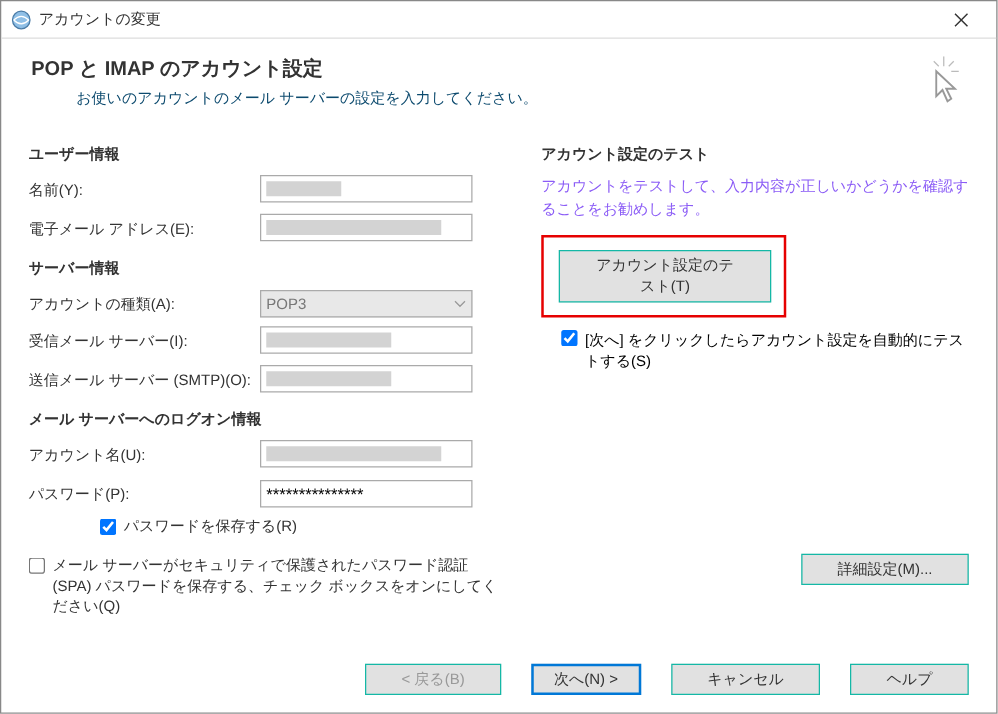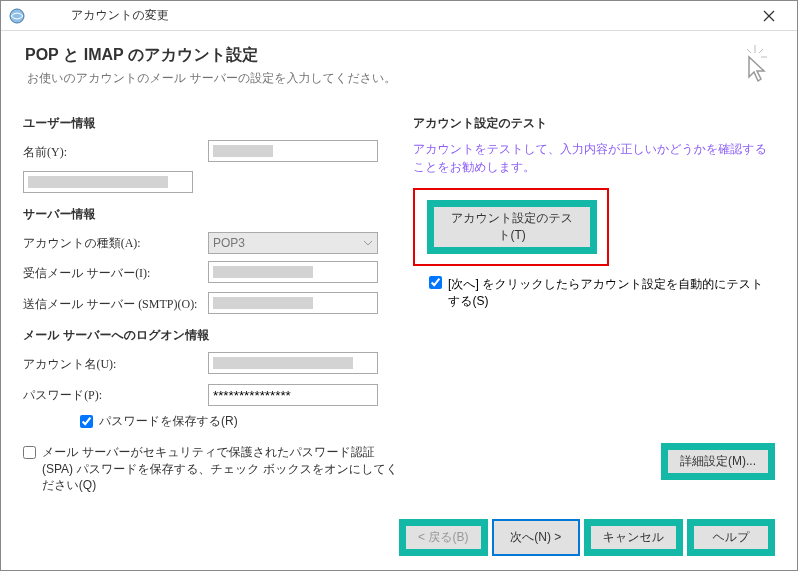--- a/index.html
+++ b/index.html
@@ -1,50 +1,50 @@
 <!DOCTYPE html>
 <html><head>
 <meta charset="utf-8">
 <style>
 * { box-sizing: border-box; margin: 0; padding: 0; }
 body { font-family: "Yu Gothic UI", "Meiryo", sans-serif; font-size: 12px; background: #888; }
 .window { width: 798px; height: 571px; background: #fff; border: 1px solid #888; position: relative; }
-.titlebar { height: 30px; display: flex; align-items: center; padding: 0 8px; border-bottom: 1px solid #ddd; gap: 40px; }
+.titlebar { height: 30px; display: flex; align-items: center; padding: 0 8px; border-bottom: 1px solid #ddd; }
 .titlebar .icon { width: 16px; height: 16px; margin-right: 6px; }
 .titlebar .title { flex: 1; font-size: 12px; color: #333; }
 .titlebar .close { width: 40px; height: 28px; display: flex; align-items: center; justify-content: center; cursor: pointer; }
 .header { padding: 14px 20px 8px 24px; position: relative; }
 .header .h1 { font-size: 16px; font-weight: bold; color: #333; }
-.header .sub { font-size: 12px; color: #737373; margin-top: 4px; margin-left: 2px; }
+.header .sub { font-size: 12px; color: #0c4a6e; margin-top: 4px; margin-left: 36px; }
 .header .cursor-icon { position: absolute; right: 24px; top: 14px; }
-.content { display: flex; padding: 10px 22px 0 22px; gap: 10px; }
+.content { display: flex; padding: 10px 22px 0 22px; gap: 30px; }
 .col-left { width: 380px; }
 .col-right { flex: 1; }
 .section-title { font-weight: bold; font-size: 12px; color: #333; margin: 10px 0 8px 0; }
 .row { display: flex; align-items: center; margin-bottom: 6px; min-height: 24px; }
-.row .label { width: 185px; color: #333; font-family: Liberation Serif, serif; }
+.row .label { width: 185px; color: #333; }
 .row .field { flex: 1; }
 .row input[type=text], .row input[type=password] { width: 170px; height: 22px; border: 1px solid #aaa; padding: 0 4px; background: #fff; }
 .row .dummy { display: inline-block; width: 170px; height: 22px; border: 1px solid #aaa; background: #fff; position: relative; }
 .row .dummy .blob { position: absolute; left: 4px; top: 4px; height: 12px; background: #d3d3d3; }
 .row .select { width: 170px; height: 22px; border: 1px solid #aaa; background: #e8e8e8; color: #777; display: flex; align-items: center; padding: 0 4px; position: relative; }
 .row .select .chev { position: absolute; right: 4px; top: 4px; }
 .chk-row { display: flex; align-items: flex-start; gap: 6px; margin: 4px 0; color: #333; }
 .chk-row input[type=checkbox] { margin-top: 2px; }
 .chk-row .l { flex: 1; line-height: 1.4; }
 .indent { margin-left: 57px; }
 .right-text { font-size: 12px; color: #8b5cf6; line-height: 1.5; margin-bottom: 12px; }
 .test-box { border: 2px solid #e60000; padding: 10px 12px; width: 196px; margin-bottom: 10px; }
-.btn { border: 7px solid #14b8a6; background: #e1e1e1; padding: 3px 12px; font-size: 12px; color: #333; cursor: pointer; min-width: 88px; text-align: center; }
+.btn { border: 1px solid #14b8a6; background: #e1e1e1; padding: 3px 28px; font-size: 12px; color: #333; cursor: pointer; min-width: 88px; text-align: center; }
 .btn.def { border: 2px solid #0078d7; padding: 2px 5px; }
 .btn.dis { color: #999; }
 .auto-test { display: flex; align-items: flex-start; gap: 6px; margin-left: 16px; }
 .auto-test .l { line-height: 1.4; }
 .more-row { position: absolute; right: 22px; top: 442px; }
-.footer { position: absolute; bottom: 14px; right: 22px; display: flex; gap: 4px; }
+.footer { position: absolute; bottom: 14px; right: 22px; display: flex; gap: 24px; }
 </style>
 </head>
 <body>
 
 <div class="window">
 
   <div class="titlebar">
     <span class="icon">
       <svg width="16" height="16" viewBox="0 0 16 16">
           <circle cx="8" cy="8" r="7" fill="#8fbfe6" stroke="#4a7ba6"></circle>
@@ -81,20 +81,21 @@
 
     <div class="col-left">
       <div class="section-title">ユーザー情報</div>
 
       <div class="row">
         <span class="label">名前(Y):</span>
         <span class="field"><span class="dummy"><span class="blob" style="width:60px"></span></span></span>
       </div>
 
       <div class="row">
+        <span class="label">電子メール アドレス(E):</span>
         <span class="field"><span class="dummy"><span class="blob" style="width:140px"></span></span></span>
       </div>
 
       <div class="section-title">サーバー情報</div>
 
       <div class="row">
         <span class="label">アカウントの種類(A):</span>
         <span class="field">
           <span class="select">
             <span>POP3</span>

